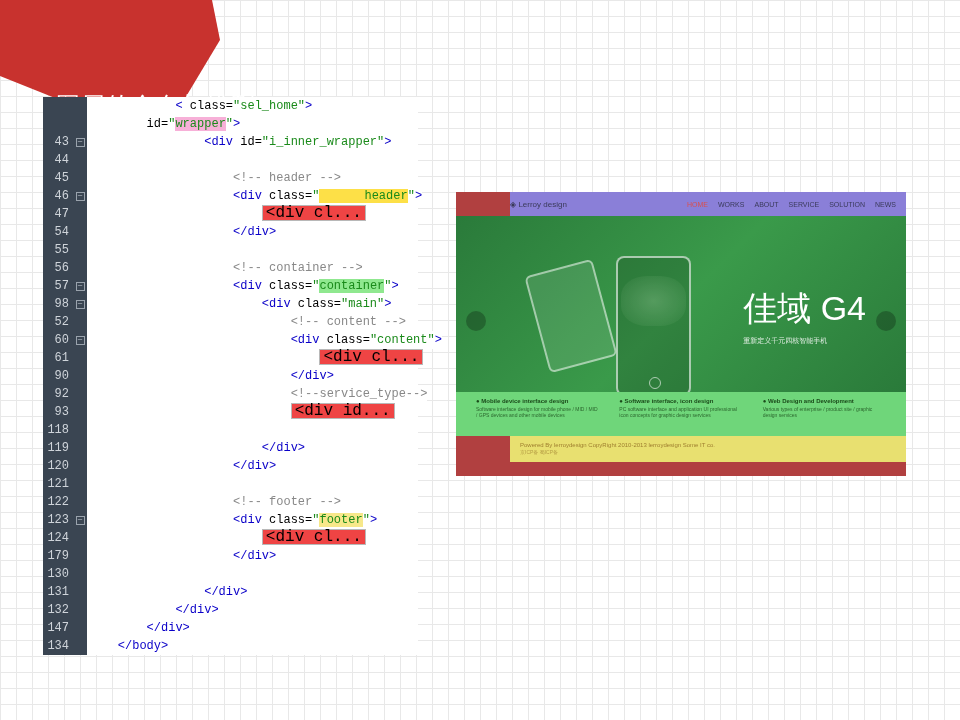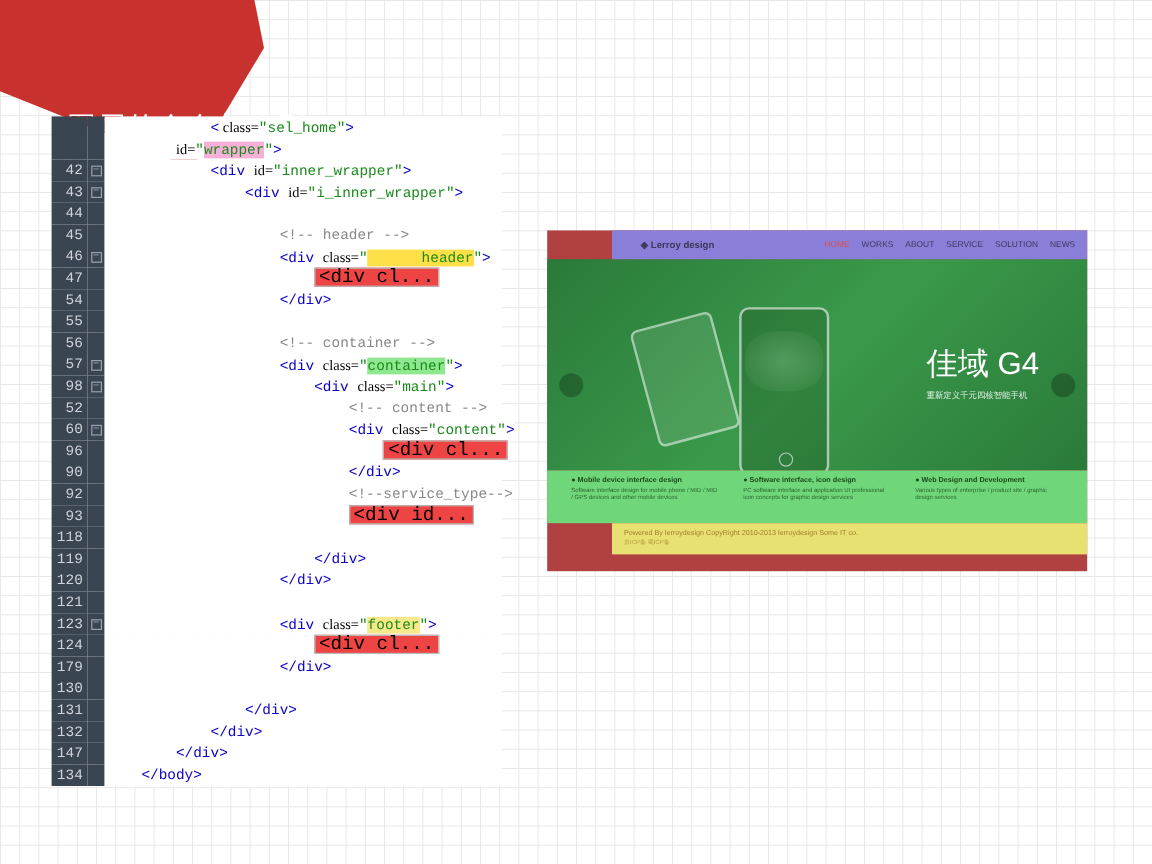--- a/index.html
+++ b/index.html
@@ -75,21 +75,21 @@
     font-size: 10px;
   }
   .code {
     flex: 1;
     white-space: pre;
     color: #000;
     background: #fff;
     padding-left: 2px;
   }
   .tag { color: #0a00c8; }
-  .attr { color: #000; font-family: Liberation Serif, serif; }
+  .attr { color: #000; }
   .str { color: #1a8a1a; }
   .cmt { color: #888; }
   .hl-pink { background: #f7b0d8; }
   .hl-purple { background: #fde047; padding-left: 45px; }
   .hl-green { background: #8fe88f; }
   .hl-yellow { background: #f7e88a; text-align: center; }
   .collapsed {
     border: 1px solid #b8b8b8;
     background: #ef4444;
     padding: 0 3px;
@@ -114,21 +114,21 @@
   .prev-header {
     position: absolute;
     left: 54px; top: 0; right: 0;
     height: 24px;
     background: #8a7fd8;
     display: flex;
     align-items: center;
     font-size: 7px;
     color: #3a3a5a;
   }
-  .prev-logo { margin-left: 24px; font-weight: bold; font-size: 8px; color: #3a3a5a; }
+  .prev-logo { margin-left: 0; font-weight: normal; font-size: 8px; color: #3a3a5a; }
   .prev-nav { margin-left: auto; display: flex; gap: 10px; margin-right: 10px; }
   .prev-nav span { color: #3a3a5a; }
   .prev-nav span.active { color: #d85050; }
   .prev-hero {
     position: absolute;
     left: 0; top: 24px; right: 0;
     height: 176px;
     background: linear-gradient(135deg, #2a7a3a 0%, #3a9a4a 50%, #2a7a3a 100%);
   }
   .prev-phone1 {
@@ -162,21 +162,21 @@
     left: 165px; top: 60px;
     width: 65px; height: 50px;
     background: radial-gradient(ellipse, rgba(200,255,200,0.3), transparent);
     border-radius: 40%;
   }
   .prev-hero-text {
     position: absolute;
     right: 40px; top: 70px;
     color: #fff;
   }
-  .prev-hero-text .big { font-size: 26px; font-weight: 300; }
+  .prev-hero-text .big { font-size: 34px; font-weight: 300; }
   .prev-hero-text .small { font-size: 7px; margin-top: 4px; opacity: 0.85; }
   .prev-arrow {
     position: absolute;
     top: 95px;
     width: 20px; height: 20px;
     border-radius: 50%;
     background: rgba(0,0,0,0.25);
   }
   .prev-arrow.left { left: 10px; }
   .prev-arrow.right { right: 10px; }
@@ -220,25 +220,20 @@
       <div class="gutter"></div>
       <div class="fold"></div>
       <div class="code">            <span class="tag">&lt;</span><span class="attr"> class=</span><span class="str">"sel_home"</span><span class="tag">&gt;</span></div>
     </div>
     <div class="code-row">
       <div class="gutter"></div>
       <div class="fold"></div>
       <div class="code">        <span class="attr">id=</span><span class="str">"</span><span class="str"><span class="hl-pink">wrapper</span></span><span class="str">"</span><span class="tag">&gt;</span></div>
     </div>
     <div class="code-row">
-      <div class="gutter">42</div>
-      <div class="fold mark"></div>
-      <div class="code">            <span class="tag">&lt;div </span><span class="attr">id=</span><span class="str">"inner_wrapper"</span><span class="tag">&gt;</span></div>
-    </div>
-    <div class="code-row">
       <div class="gutter">43</div>
       <div class="fold mark"></div>
       <div class="code">                <span class="tag">&lt;div </span><span class="attr">id=</span><span class="str">"i_inner_wrapper"</span><span class="tag">&gt;</span></div>
     </div>
     <div class="code-row">
       <div class="gutter">44</div>
       <div class="fold"></div>
       <div class="code"></div>
     </div>
     <div class="code-row">
@@ -285,21 +280,21 @@
       <div class="gutter">52</div>
       <div class="fold"></div>
       <div class="code">                            <span class="cmt">&lt;!-- content --&gt;</span></div>
     </div>
     <div class="code-row">
       <div class="gutter">60</div>
       <div class="fold mark"></div>
       <div class="code">                            <span class="tag">&lt;div </span><span class="attr">class=</span><span class="str">"content"</span><span class="tag">&gt;</span></div>
     </div>
     <div class="code-row">
-      <div class="gutter">96</div>
+      <div class="gutter">61</div>
       <div class="fold"></div>
       <div class="code">                                <span class="collapsed">&lt;div cl...</span></div>
     </div>
     <div class="code-row">
       <div class="gutter">90</div>
       <div class="fold"></div>
       <div class="code">                            <span class="tag">&lt;/div&gt;</span></div>
     </div>
     <div class="code-row">
       <div class="gutter">92</div>
@@ -323,20 +318,25 @@
     </div>
     <div class="code-row">
       <div class="gutter">120</div>
       <div class="fold"></div>
       <div class="code">                    <span class="tag">&lt;/div&gt;</span></div>
     </div>
     <div class="code-row">
       <div class="gutter">121</div>
       <div class="fold"></div>
       <div class="code"></div>
+    </div>
+    <div class="code-row">
+      <div class="gutter">122</div>
+      <div class="fold"></div>
+      <div class="code">                    <span class="cmt">&lt;!-- footer --&gt;</span></div>
     </div>
     <div class="code-row">
       <div class="gutter">123</div>
       <div class="fold mark"></div>
       <div class="code">                    <span class="tag">&lt;div </span><span class="attr">class=</span><span class="str">"</span><span class="str"><span class="hl-yellow">footer</span></span><span class="str">"</span><span class="tag">&gt;</span></div>
     </div>
     <div class="code-row">
       <div class="gutter">124</div>
       <div class="fold"></div>
       <div class="code">                        <span class="collapsed">&lt;div cl...</span></div>

